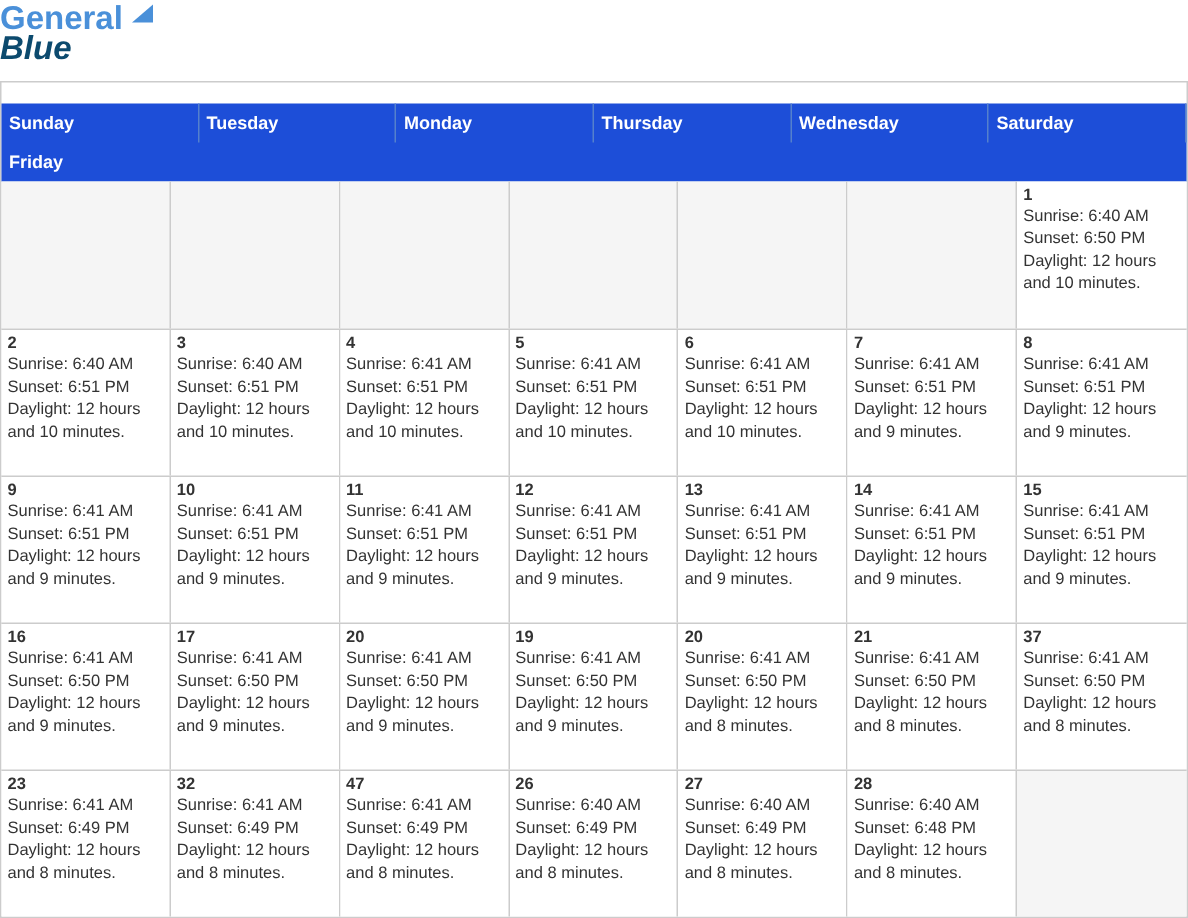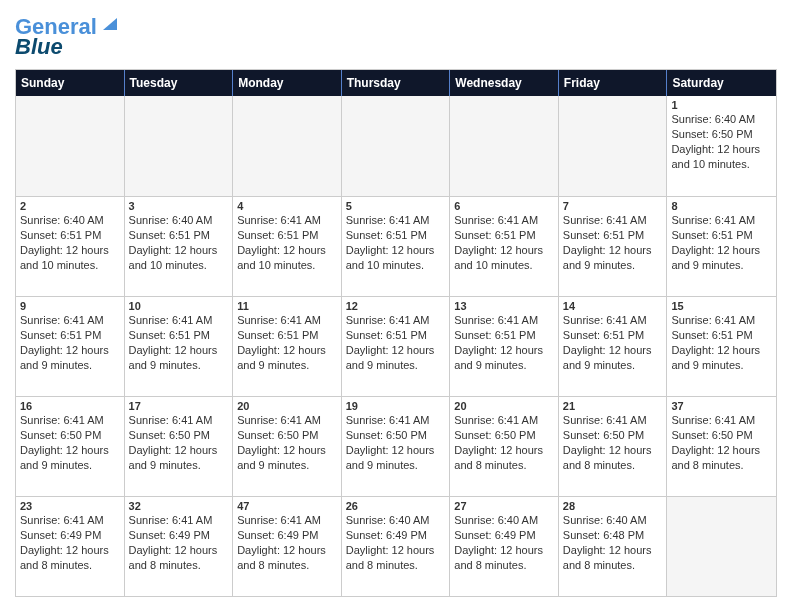--- a/index.html
+++ b/index.html
@@ -6,21 +6,20 @@
     body {
       font-family: Arial, sans-serif;
       background: #fff;
       width: 792px;
       height: 612px;
       overflow: hidden;
     }
     .page {
       width: 792px;
       height: 612px;
-      padding: 15px;
       display: flex;
       flex-direction: column;
     }
     .header {
       display: flex;
       justify-content: space-between;
       align-items: flex-start;
       margin-bottom: 10px;
     }
     .logo {
@@ -51,22 +50,23 @@
       margin-top: 2px;
     }
     .calendar {
       flex: 1;
       display: flex;
       flex-direction: column;
       border: 1px solid #ccc;
     }
     .calendar-header {
       display: grid;
-      grid-template-columns: repeat(7, 1fr);
-      background: #0f172a;
+      grid-template-columns: repeat(6, 1fr);
+      background: #1d4ed8;
+      margin-top: 14px;
     }
     .calendar-header .day-name {
       color: #fff;
       font-weight: bold;
       font-size: 12px;
       padding: 6px 5px;
       text-align: left;
       border-right: 1px solid #5580cc;
     }
     .calendar-header .day-name:last-child {
@@ -134,22 +134,22 @@
     </div>
   </div>
 
   <div class="calendar">
     <div class="calendar-header">
     <div class="day-name">Sunday</div>
         <div class="day-name">Tuesday</div>
         <div class="day-name">Monday</div>
         <div class="day-name">Thursday</div>
         <div class="day-name">Wednesday</div>
+        <div class="day-name">Saturday</div>
         <div class="day-name">Friday</div>
-        <div class="day-name">Saturday</div>
       </div>
     <div class="calendar-body">
     <div class="calendar-row">
           <div class="cell empty"></div>
           <div class="cell empty"></div>
           <div class="cell empty"></div>
           <div class="cell empty"></div>
           <div class="cell empty"></div>
           <div class="cell empty"></div>
           <div class="cell">

